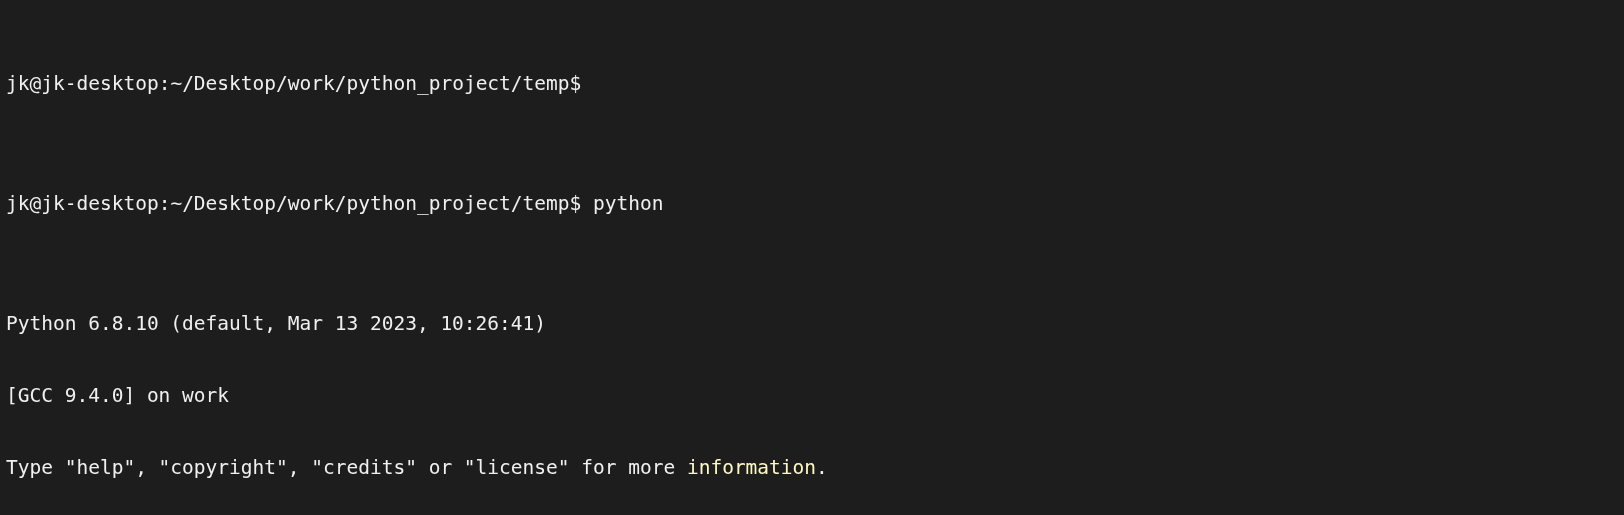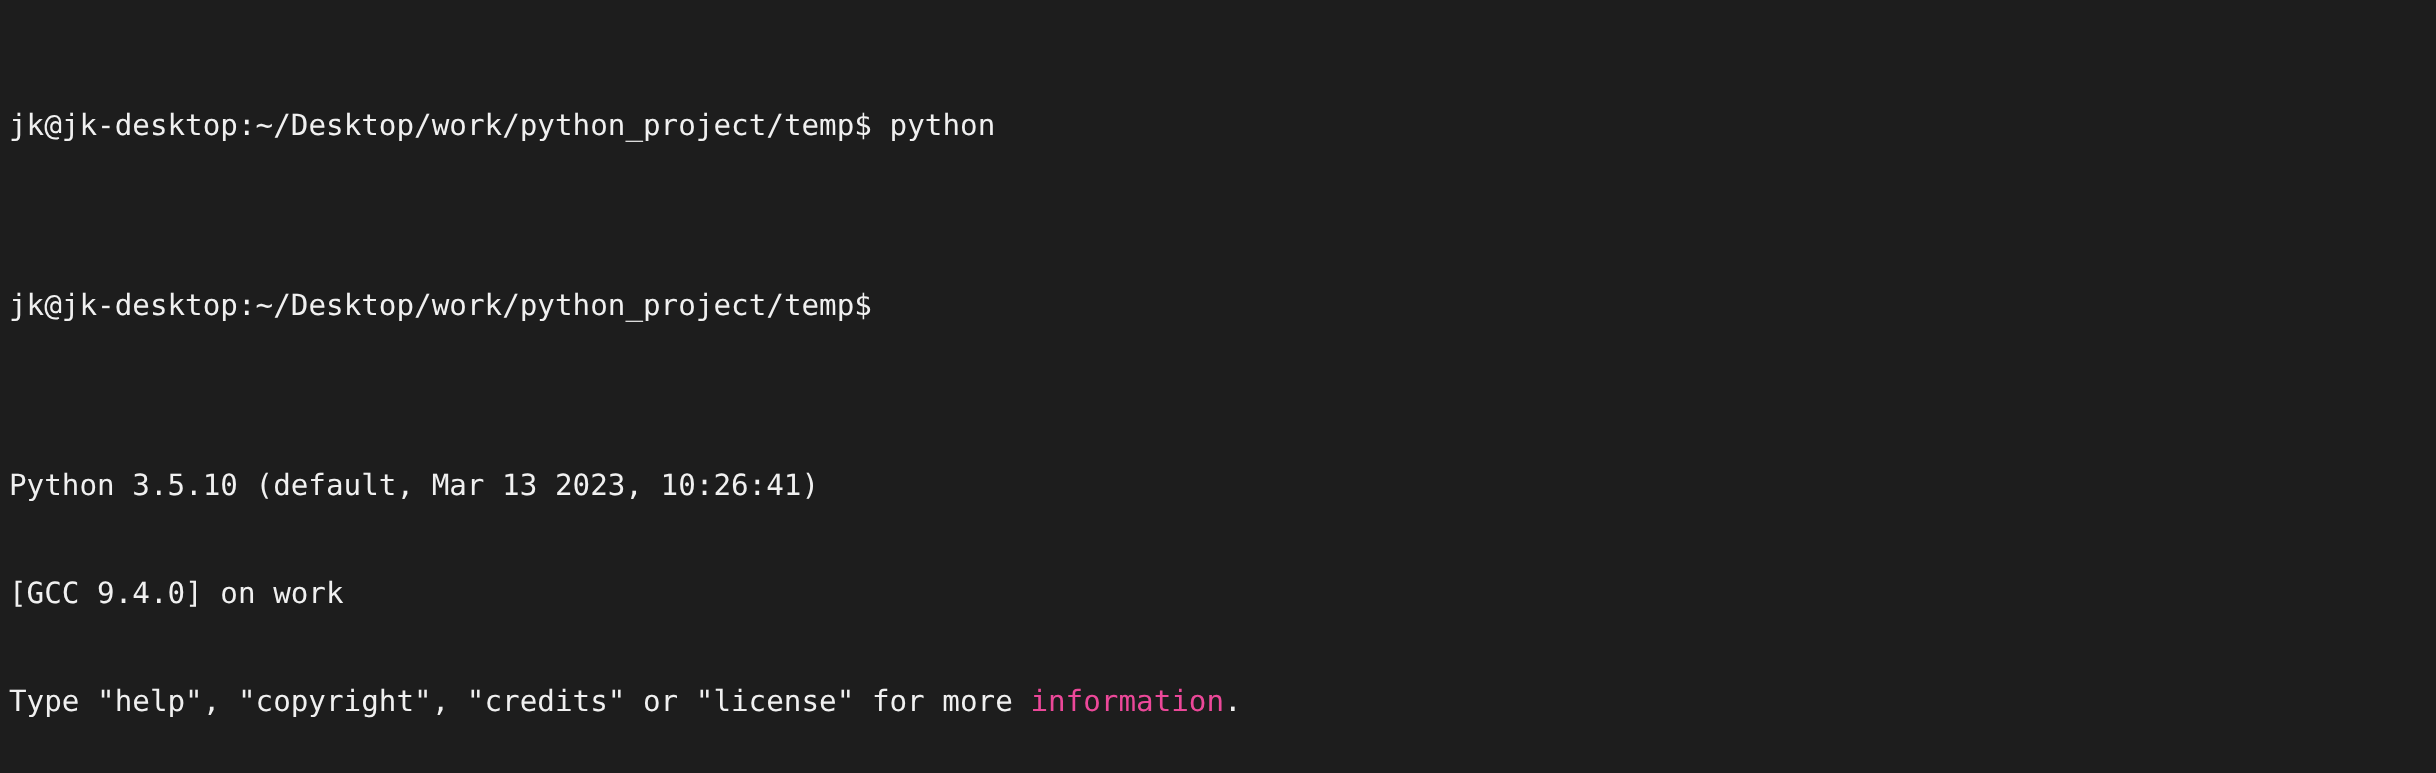--- a/index.html
+++ b/index.html
@@ -16,35 +16,35 @@
     -webkit-font-smoothing: antialiased;
   }
   .term {
     white-space: pre;
     padding: 0 6px;
   }
   .line {
     min-height: 24px;
   }
   .blue {
-    color: #ec4899;
+    color: #fef9c3;
   }
 </style>
 </head>
 <body>
 
 <div class="term">
   
+  <div class="line"><span>jk</span>@<span>jk-desktop</span>:<span>~/Desktop/work/python_project/temp</span><span>$</span> <span></span></div>
+
+  
   <div class="line"><span>jk</span>@<span>jk-desktop</span>:<span>~/Desktop/work/python_project/temp</span><span>$</span> <span>python</span></div>
 
   
-  <div class="line"><span>jk</span>@<span>jk-desktop</span>:<span>~/Desktop/work/python_project/temp</span><span>$</span> <span></span></div>
-
-  
-  <div class="line">Python 3.5.10 (default, Mar 13 2023, 10:26:41)</div>
+  <div class="line">Python 6.8.10 (default, Mar 13 2023, 10:26:41)</div>
   <div class="line">[GCC 9.4.0] on work</div>
   <div class="line"><span>Type "help", "copyright", "credits" or "license" for more </span><span class="blue">information</span><span>.</span></div>
 
   
   
 
   
   
 
   

